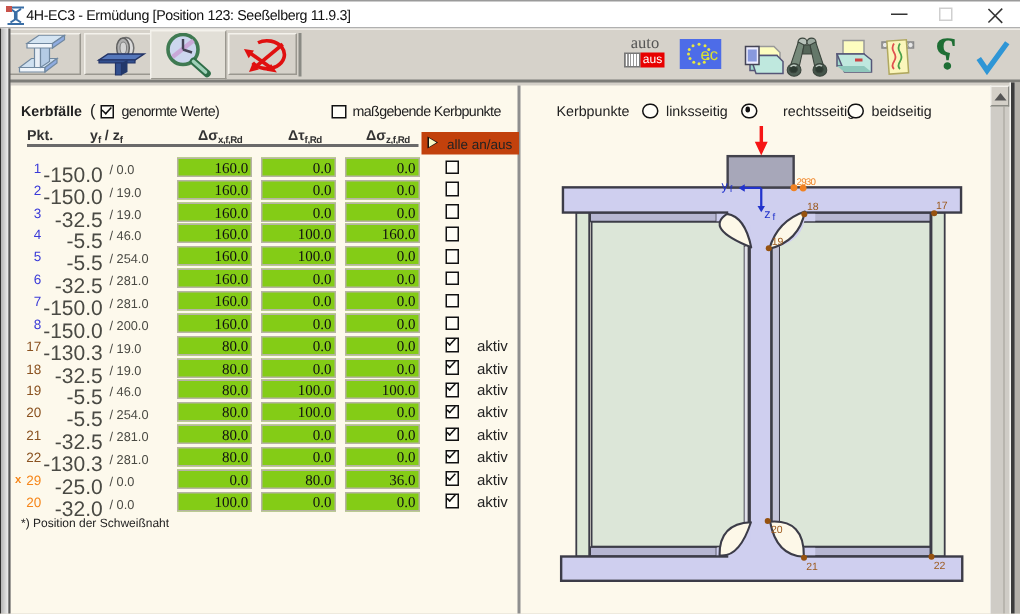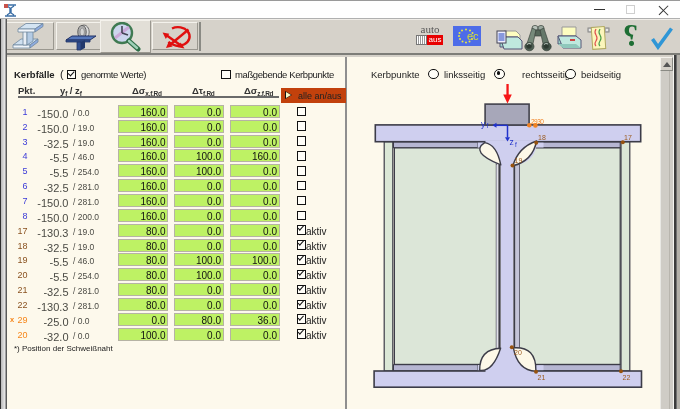--- a/index.html
+++ b/index.html
@@ -35,37 +35,38 @@
 #yellowbox .tri:after{content:"";position:absolute;left:-6.4px;top:-3.2px;width:0;height:0;border-top:3.2px solid transparent;border-bottom:3.2px solid transparent;border-left:5px solid #f8f8c6;}
 #yellowbox span{position:absolute;left:17px;top:3px;font-size:9px;color:#222;}
 .hdr{position:absolute;font-size:9.5px;color:#333;white-space:nowrap;font-weight:bold;}
 .hdr sub{font-size:6.5px;vertical-align:-2px;letter-spacing:-0.3px;}
 .row{position:absolute;left:0;width:346px;height:15px;}
 .num{position:absolute;left:0px;width:27.5px;text-align:right;font-size:9px;}
 .nb{color:#3a3ad8;}
 .nr{color:#8a5220;}
 .no{color:#f6861a;}
 .star{position:absolute;left:10px;top:0.5px;font-size:7.5px;font-weight:bold;color:#f6861a;}
-.y{position:absolute;left:28px;top:1px;width:40.5px;text-align:right;font-size:11px;color:#4a4a44;}
+.y{position:absolute;left:28px;top:1px;width:40.5px;text-align:right;font-size:14px;color:#4a4a44;}
 .zs{position:absolute;left:73px;top:1px;font-size:8.5px;color:#4a4a44;white-space:pre;}
-.ibox{position:absolute;top:-2px;width:50px;height:13px;background:#bef264;border:1px solid #b6b3a4;font-family:Liberation Sans, sans-serif;font-size:10px;color:#111;text-align:right;padding:1px 1.5px 0 0;}
+.ibox{position:absolute;top:-2px;width:50px;height:13px;background:#84cc16;border:1px solid #b6b3a4;font-family:Liberation Serif, serif;font-size:10px;color:#111;text-align:right;padding:1px 1.5px 0 0;}
 .b1{left:118px;}.b2{left:173.5px;}.b3{left:229.5px;}
 .rcb{position:absolute;left:296.5px;top:-0.4px;width:9.6px;height:9.6px;border:1.8px solid #111;background:#fffef8;}
 .rcb.ck:after{content:"";position:absolute;left:0.2px;top:0.2px;width:4.6px;height:2.4px;border-left:1.5px solid #111;border-bottom:1.5px solid #111;transform:rotate(-47deg);}
-.ak{position:absolute;left:306px;top:0px;font-size:10px;color:#222;}
+.ak{position:absolute;left:318px;top:0px;font-size:10px;color:#222;}
 
 .radio{position:absolute;width:10.5px;height:10.5px;border:1.7px solid #111;border-radius:50%;background:#fffef8;}
 .radio.sel:after{content:"";position:absolute;left:1.6px;top:1.6px;width:3.9px;height:3.9px;border-radius:50%;background:#111;}
 </style></head>
 <body>
 <div id="titlebar">
  <svg class="abs" style="left:4px;top:3px" width="13" height="13" viewBox="0 0 13 13">
   <path d="M1 1 h11 M1 12 h11 M3 2 l3 2 v5 l-3 2 M10 2 l-3 2 v5 l3 2" stroke="#3a6ea5" stroke-width="1.4" fill="none"></path>
   <rect x="0" y="0" width="4" height="4" fill="#c8524a"></rect>
  </svg>
+ <div id="title">4H-EC3 - Ermüdung [Position 123: Seeßelberg 11.9.3]</div>
  <div id="tmin"></div>
     <div id="tmax"></div>
     <div id="tclose"></div>
 </div>
 <div id="toolbar"></div>
 <div class="tab" id="tab1" style="left:4px;width:50px"></div>
 <div class="tab" id="tab2" style="left:56px;width:50px"></div>
 <div class="tab" id="tab3" style="left:100px;width:51px"></div>
 <div class="tab" id="tab4" style="left:152px;width:46px"></div>
 <div id="tabend"></div>

